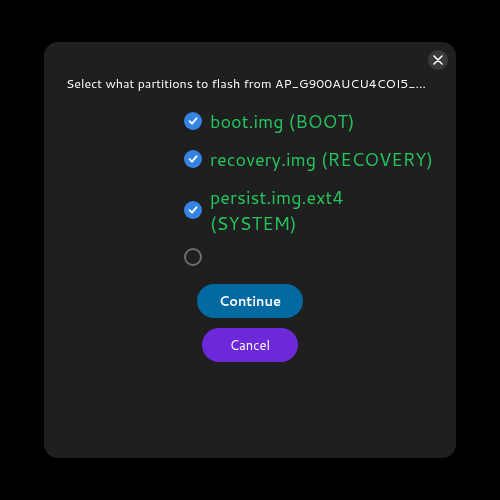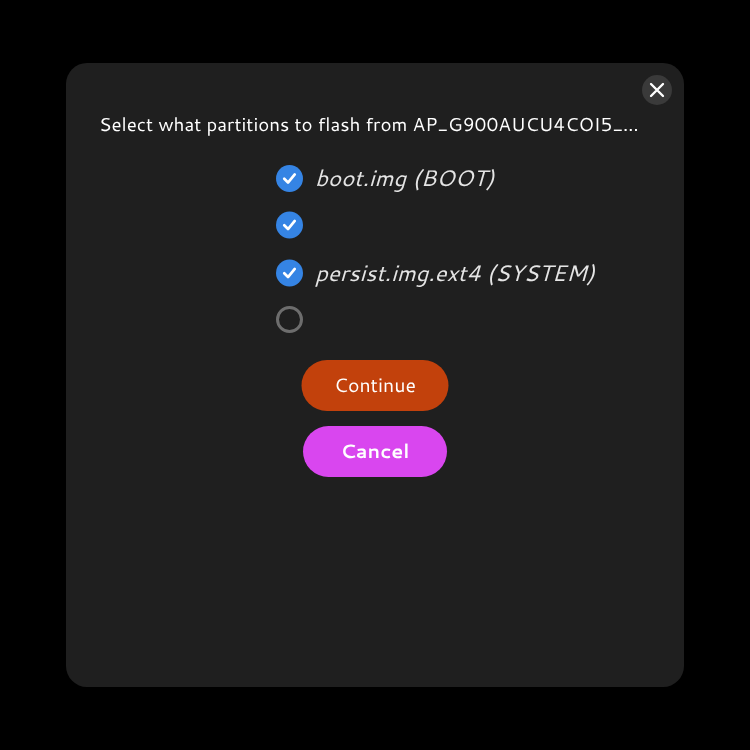--- a/index.html
+++ b/index.html
@@ -61,49 +61,48 @@
       align-items: center;
       justify-content: center;
     }
     .chk.checked { background: #3584e4; }
     .chk.unchecked {
       background: transparent;
       border: 2px solid #6d6d6d;
     }
     .chk svg { width: 10px; height: 10px; display: block; }
     .opt-label {
-      font-size: 15px;
-      color: #e5e5e5;
-      font-style: italic;
+      font-size: 18px;
+      color: #22c55e;
     }
     .actions {
       margin-top: 18px;
       display: flex;
       flex-direction: column;
       align-items: center;
       gap: 10px;
     }
     .btn {
       min-width: 96px;
       padding: 8px 22px;
       border-radius: 18px;
       font-size: 13px;
       text-align: center;
       cursor: pointer;
       user-select: none;
     }
     .btn.primary {
-      background: #c2410c;
+      background: #0369a1;
+      color: #fff;
+      font-weight: 700;
+    }
+    .btn.secondary {
+      background: #6d28d9;
       color: #fff;
       font-weight: 400;
-    }
-    .btn.secondary {
-      background: #d946ef;
-      color: #fff;
-      font-weight: 700;
     }
   </style>
 </head>
 <body>
 
 <div class="dialog">
 
   <div class="close-btn">
     <span>
       <svg viewBox="0 0 10 10">
@@ -124,20 +123,21 @@
       </span>
       <span class="opt-label">boot.img (BOOT)</span>
     </div>
 
     <div class="option">
       <span class="chk checked">
         <svg viewBox="0 0 10 10">
             <path d="M1.5 5.2 L4 7.7 L8.5 2.3" stroke="#fff" stroke-width="1.8" fill="none" stroke-linecap="round" stroke-linejoin="round"></path>
           </svg>
       </span>
+      <span class="opt-label">recovery.img (RECOVERY)</span>
     </div>
 
     <div class="option">
       <span class="chk checked">
         <svg viewBox="0 0 10 10">
             <path d="M1.5 5.2 L4 7.7 L8.5 2.3" stroke="#fff" stroke-width="1.8" fill="none" stroke-linecap="round" stroke-linejoin="round"></path>
           </svg>
       </span>
       <span class="opt-label">persist.img.ext4 (SYSTEM)</span>
     </div>

